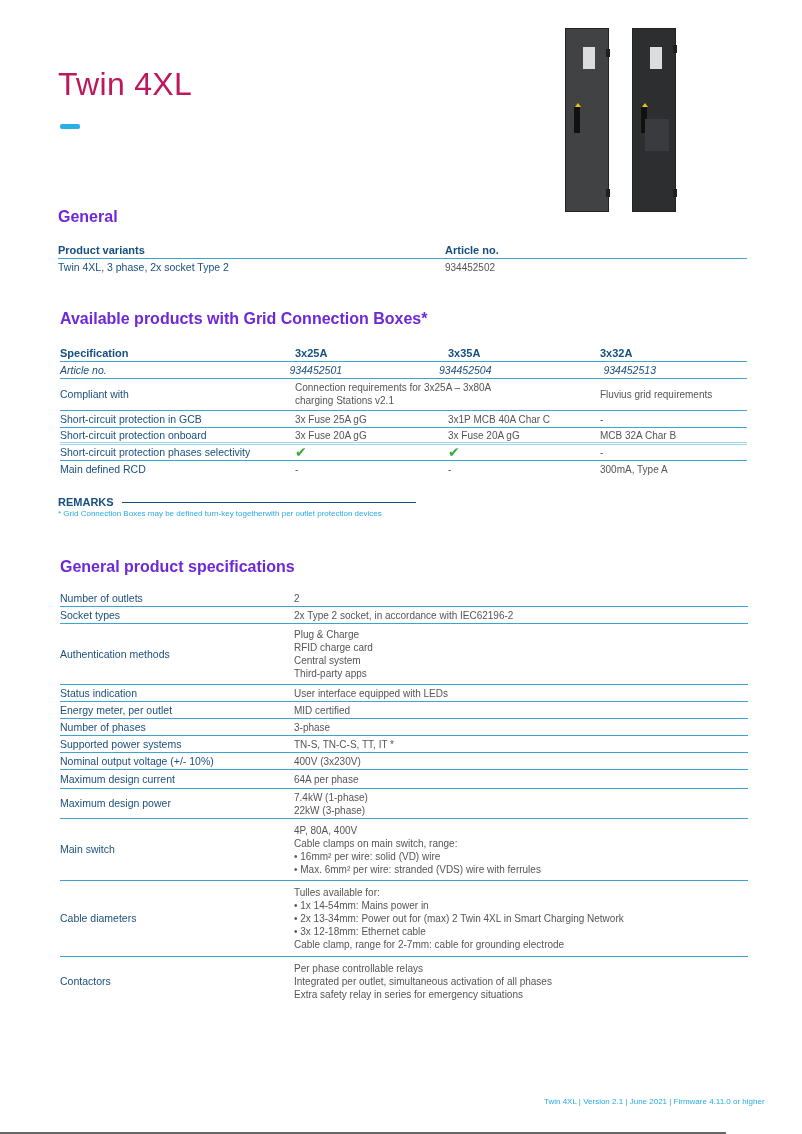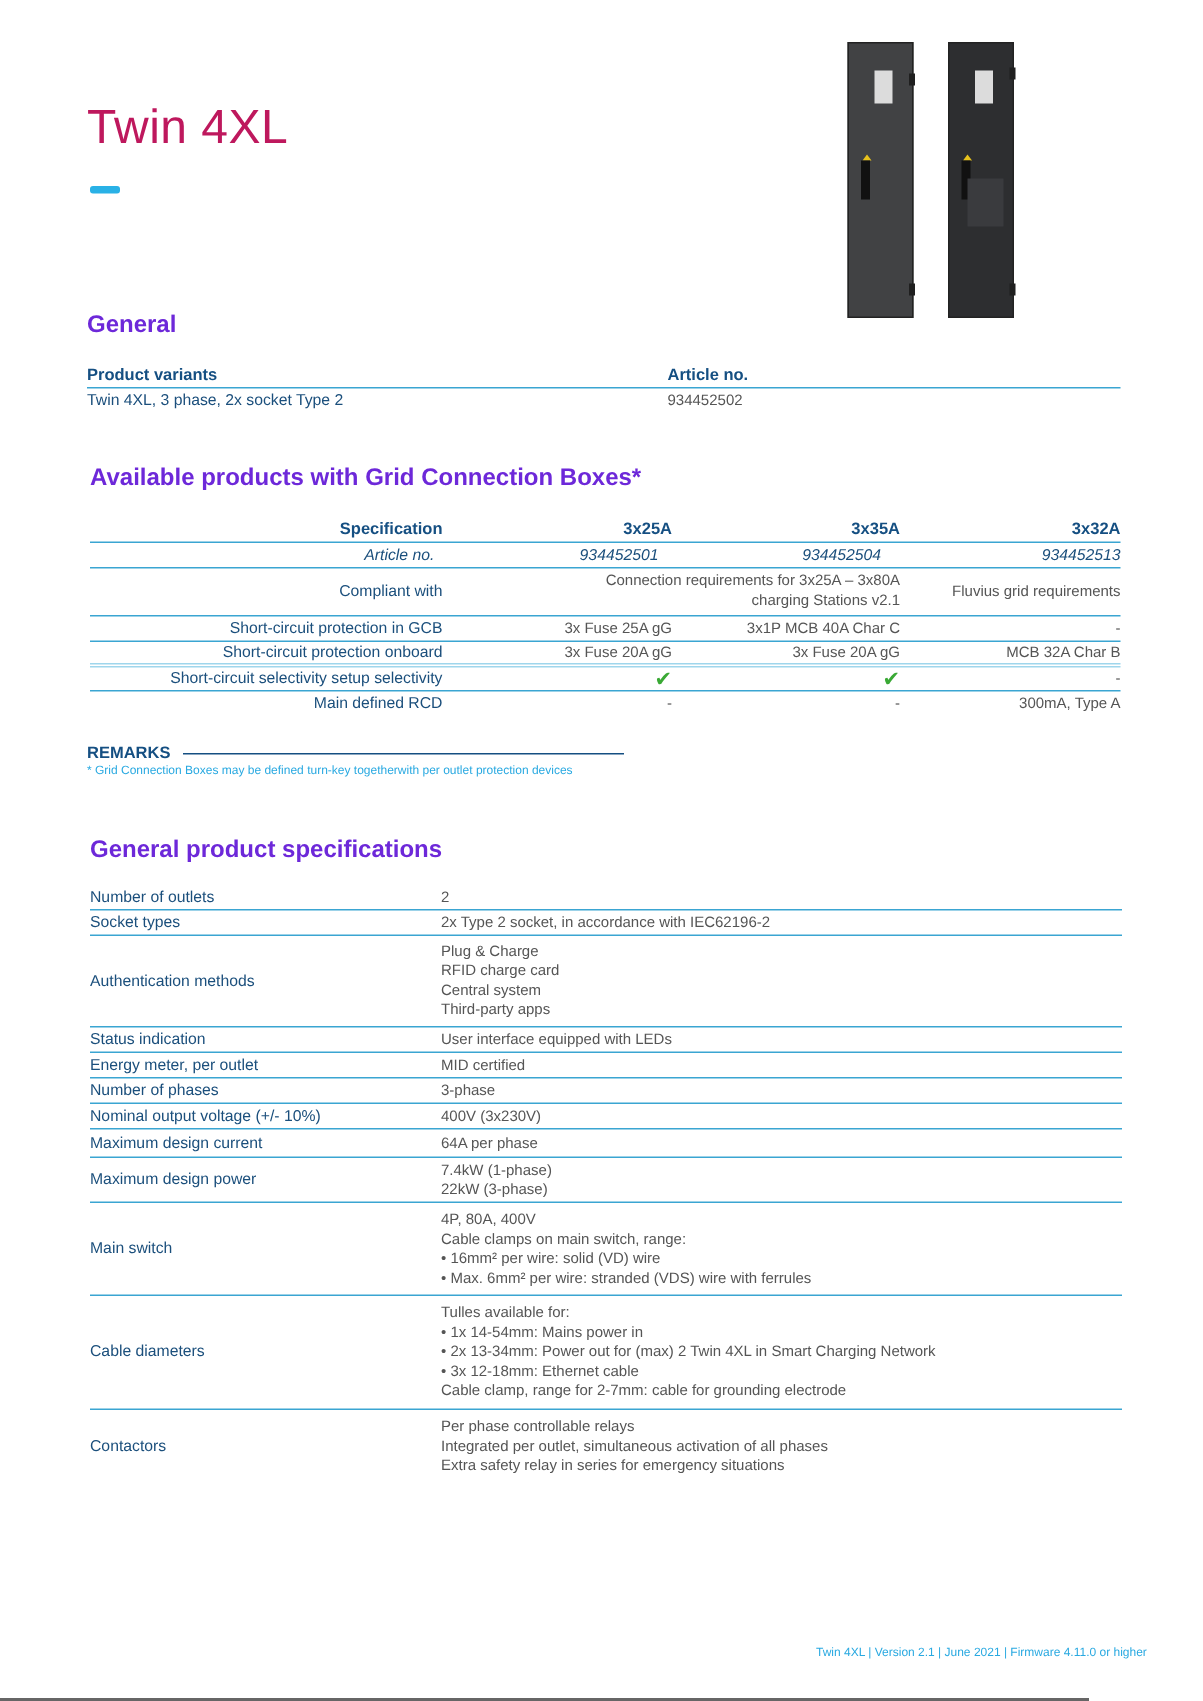--- a/index.html
+++ b/index.html
@@ -70,21 +70,21 @@
     <div class="cell head-cell" style="width:387px;">Product variants</div>
     <div class="cell head-cell" style="width:302px;">Article no.</div>
   </div>
   <div class="row" style="height:17px; border-bottom:none;">
     <div class="cell label-cell" style="width:387px;">Twin 4XL, 3 phase, 2x socket Type 2</div>
     <div class="cell value-cell" style="width:302px;">934452502</div>
   </div>
 </div>
 
 <h2 class="section-heading" style="left:60px; top:310px;">Available products with Grid Connection Boxes*</h2>
-<div class="table" style="left:60px; top:345px; width:687px;text-align:right;">
+<div class="table" style="left:60px; top:345px; width:687px;">
   <div class="row header" style="height:17px;">
     <div class="cell head-cell" style="width:235px;">Specification</div>
     <div class="cell head-cell" style="width:153px;">3x25A</div>
     <div class="cell head-cell" style="width:152px;">3x35A</div>
     <div class="cell head-cell" style="width:147px;">3x32A</div>
   </div>
   <div class="row" style="height:17px;">
     <div class="cell label-cell italic" style="width:235px;">Article no.</div>
     <div class="cell label-cell italic" style="width:153px;">934452501</div>
     <div class="cell label-cell italic" style="width:152px;">934452504</div>
@@ -104,21 +104,21 @@
     <div class="cell value-cell" style="width:152px;">3x1P MCB 40A Char C</div>
     <div class="cell value-cell" style="width:147px;">-</div>
   </div>
   <div class="row" style="height:17px; border-bottom:3px double #9fd6ec;">
     <div class="cell label-cell" style="width:235px;">Short-circuit protection onboard</div>
     <div class="cell value-cell" style="width:153px;">3x Fuse 20A gG</div>
     <div class="cell value-cell" style="width:152px;">3x Fuse 20A gG</div>
     <div class="cell value-cell" style="width:147px;">MCB 32A Char B</div>
   </div>
   <div class="row" style="height:16px;">
-    <div class="cell label-cell" style="width:235px;">Short-circuit selectivity setup selectivity</div>
+    <div class="cell label-cell" style="width:235px;">Short-circuit protection phases selectivity</div>
     <div class="cell check" style="width:153px;">✔</div>
     <div class="cell check" style="width:152px;">✔</div>
     <div class="cell value-cell" style="width:147px;">-</div>
   </div>
   <div class="row" style="height:17px; border-bottom:none;">
     <div class="cell label-cell" style="width:235px;">Main defined RCD</div>
     <div class="cell value-cell" style="width:153px;">-</div>
     <div class="cell value-cell" style="width:152px;">-</div>
     <div class="cell value-cell" style="width:147px;">300mA, Type A</div>
   </div>
@@ -167,20 +167,26 @@
         <div>MID certified</div>
       </div>
   </div>
   <div class="row" style="height:17px;">
     <div class="cell label-cell" style="width:234px;">Number of phases</div>
     <div class="cell value-cell">
         <div>3-phase</div>
       </div>
   </div>
   <div class="row" style="height:17px;">
+    <div class="cell label-cell" style="width:234px;">Supported power systems</div>
+    <div class="cell value-cell">
+        <div>TN-S, TN-C-S, TT, IT *</div>
+      </div>
+  </div>
+  <div class="row" style="height:17px;">
     <div class="cell label-cell" style="width:234px;">Nominal output voltage (+/- 10%)</div>
     <div class="cell value-cell">
         <div>400V (3x230V)</div>
       </div>
   </div>
   <div class="row" style="height:19px;">
     <div class="cell label-cell" style="width:234px;">Maximum design current</div>
     <div class="cell value-cell">
         <div>64A per phase</div>
       </div>

